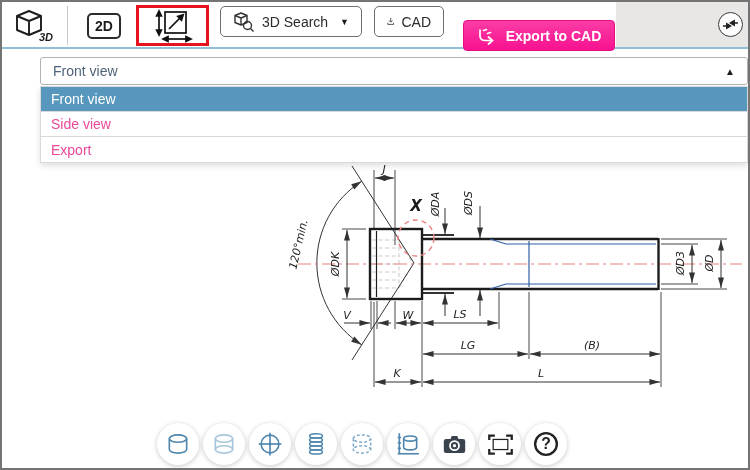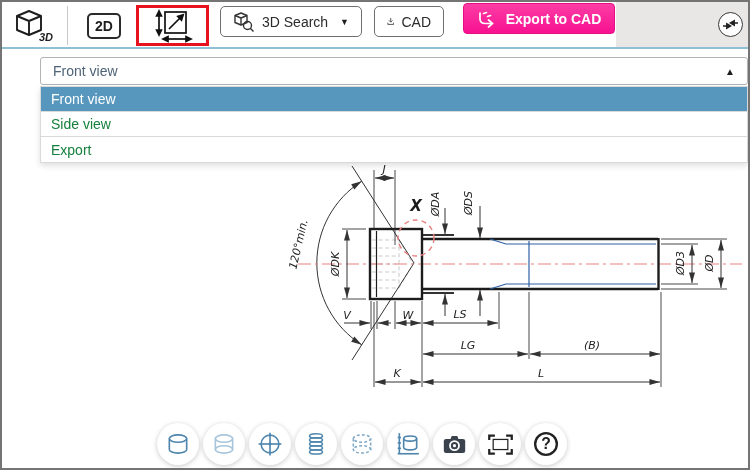--- a/index.html
+++ b/index.html
@@ -15,36 +15,36 @@
   .btn2d{position:absolute;left:85px;top:11px;width:34px;height:26px;border:2px solid #2b2b2b;
          border-radius:5px;color:#1d1d1d;font-weight:bold;font-size:14px;display:flex;
          align-items:center;justify-content:center;background:#fff;}
   .redbox{position:absolute;left:134px;top:3px;width:73px;height:41px;border:3px solid #e6131f;
           background:#fff;display:flex;align-items:center;justify-content:center;}
   .btn{position:absolute;top:4px;height:31px;border:1px solid #8d8d8d;border-radius:5px;
        background:#fff;display:flex;align-items:center;gap:7px;padding:0 12px;color:#2b2b2b;
        font-size:14px;cursor:pointer;}
   .btn-search{left:218px;width:142px;border-color:#6f6f6f;}
   .btn-cad{left:372px;width:70px;border-color:#6f6f6f;}
-  .btn-export{position:absolute;left:461px;top:1px;width:152px;height:31px;border-radius:4px;
+  .btn-export{position:absolute;left:461px;top:18px;width:152px;height:31px;border-radius:4px;
               border:1px solid #e50f84;background:linear-gradient(#fc3da5,#f81190);
               color:#fff;font-size:14px;font-weight:bold;display:flex;align-items:center;
               justify-content:center;gap:9px;cursor:pointer;}
   .caret-down{font-size:9px;color:#1d1d1d;}
   .collapse-btn{position:absolute;left:716px;top:10px;width:25px;height:25px;border:1.6px solid #3a3a3a;
                 border-radius:50%;background:#fdfdfd;display:flex;align-items:center;justify-content:center;}
   
   .view-select{position:absolute;left:38px;top:55px;width:708px;height:28px;border:1px solid #b3b3b3;
                border-radius:3px;background:#fff;display:flex;align-items:center;
                padding:0 12px;color:#4e6377;font-size:14px;cursor:pointer;}
   .view-select .tri{margin-left:auto;color:#1d1d1d;font-size:10px;}
   .dropdown{position:absolute;left:38px;top:84px;width:708px;background:#fff;
             border:1px solid #d9d9d9;box-shadow:0 3px 6px rgba(0,0,0,.12);z-index:5;}
   .dd-item{height:25px;display:flex;align-items:center;padding:0 10px;font-size:14px;
-           color:#15803d;border-bottom:1px solid #d9d9d9;background:#fff;cursor:pointer;}
+           color:#ec4899;border-bottom:1px solid #d9d9d9;background:#fff;cursor:pointer;}
   .dd-item:last-child{border-bottom:none;}
   .dd-item.selected{background:#5797bd;color:#fff;}
   
   .drawing{position:absolute;left:0;top:0;width:750px;height:470px;pointer-events:none;}
   .dim-t{font-family:"DejaVu Sans",sans-serif;font-style:italic;font-size:11px;fill:#222;}
   .x-t{font-family:"DejaVu Sans",sans-serif;font-style:italic;font-weight:600;font-size:15px;fill:#1a1a1a;}
   
   .bottom-bar{position:absolute;left:155px;top:421px;display:flex;gap:4px;}
   .circ{width:42px;height:42px;border-radius:50%;background:#fff;
         box-shadow:0 1px 5px rgba(0,0,0,.22);display:flex;align-items:center;

